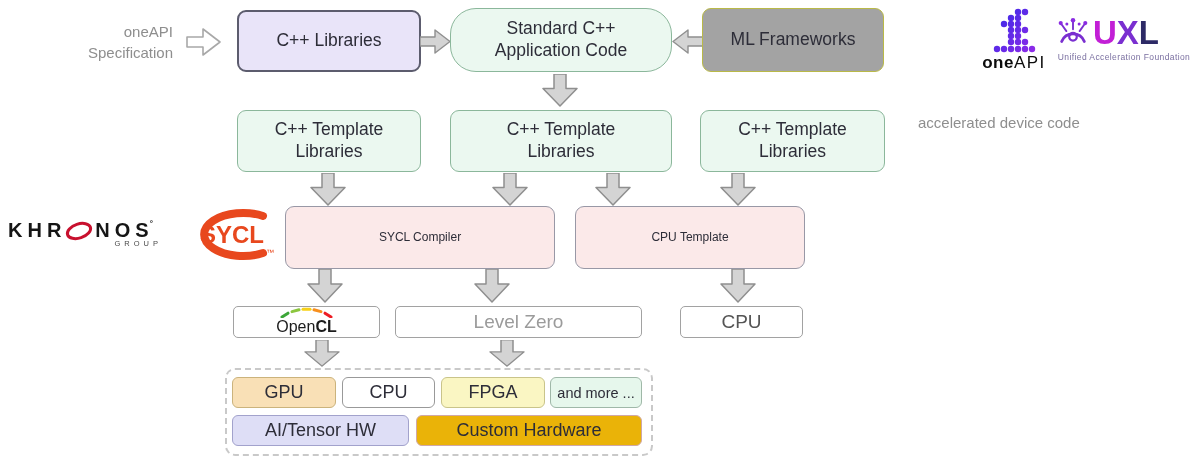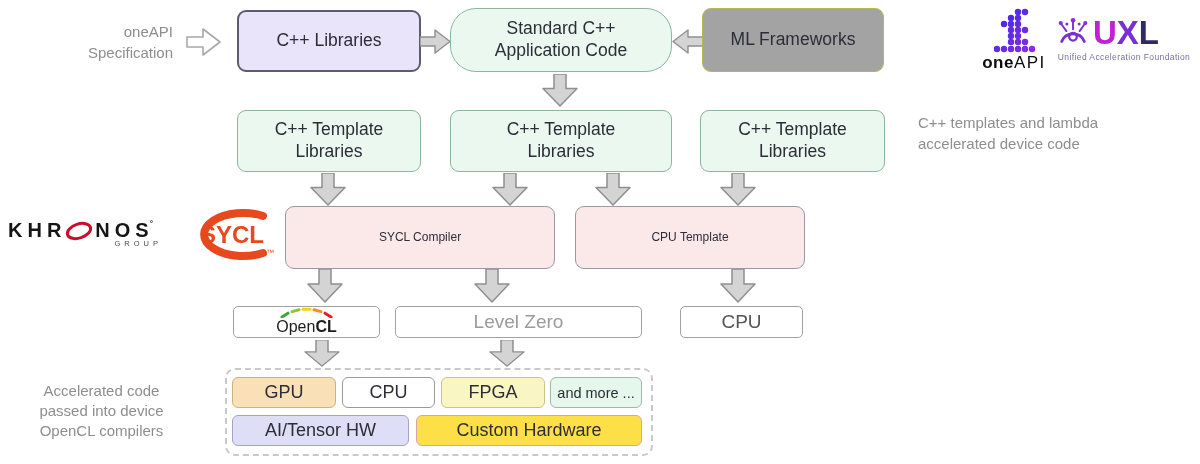--- a/index.html
+++ b/index.html
@@ -22,21 +22,21 @@
   
   .dashed-wrap{position:absolute;left:225px;top:368px;width:428px;height:88px;
                border:2px dashed #c9c9c9;border-radius:10px;box-sizing:border-box;background:#fff;}
   .device{position:absolute;display:flex;align-items:center;justify-content:center;
           border-radius:6px;font-size:18px;color:#2d2d38;box-sizing:border-box;}
   .dev-gpu{background:#f9e0b6;border:1.6px solid #cbb37c;}
   .dev-cpu{background:#ffffff;border:1.6px solid #999999;}
   .dev-fpga{background:#faf6c3;border:1.6px solid #c9c48a;}
   .dev-more{background:#e6f7ec;border:1.4px solid #9fb8a8;font-size:14.5px;}
   .dev-ai{background:#dedef6;border:1.6px solid #a2a2cc;}
-  .dev-custom{background:#fde047;border:1.6px solid #cfa8a8;}
+  .dev-custom{background:#eab308;border:1.6px solid #cfa8a8;}
 
   
   .note{position:absolute;color:#8e8e8e;font-size:15px;line-height:21px;}
   .note-right{text-align:right;}
   .note-center{text-align:center;}
 
   .arr{position:absolute;}
 
   
   .oneapi-logo{position:absolute;left:972px;top:8px;width:84px;height:68px;
@@ -73,29 +73,23 @@
 <body>
 
 <div class="canvas">
 
   <div class="note note-right" style="left:40px;top:21px;width:133px;">
     <div>oneAPI</div>
     <div>Specification</div>
   </div>
 
   <div class="note" style="left:918px;top:112px;width:230px;">
-    <div>C++ templates and lambda</div>
     <div>accelerated device code</div>
   </div>
 
-  <div class="note note-center" style="left:28px;top:381px;width:147px;line-height:20px;">
-    <div>Accelerated code</div>
-    <div>passed into device</div>
-    <div>OpenCL compilers</div>
-  </div>
 
   <svg class="arr" style="left:186px;top:27px;" width="36" height="30" viewBox="0 0 36 30">
     <polygon points="1,10 17,10 17,2 34,15 17,28 17,20 1,20" fill="#ffffff" stroke="#a8a8a8" stroke-width="1.6" stroke-linejoin="round"></polygon>
   </svg>
 
   <div class="box lavender" style="left:237px;top:10px;width:184px;height:62px;">
     <span>C++ Libraries</span>
   </div>
 
   <svg class="arr" style="left:420px;top:29px;" width="31" height="25" viewBox="0 0 31 25">

